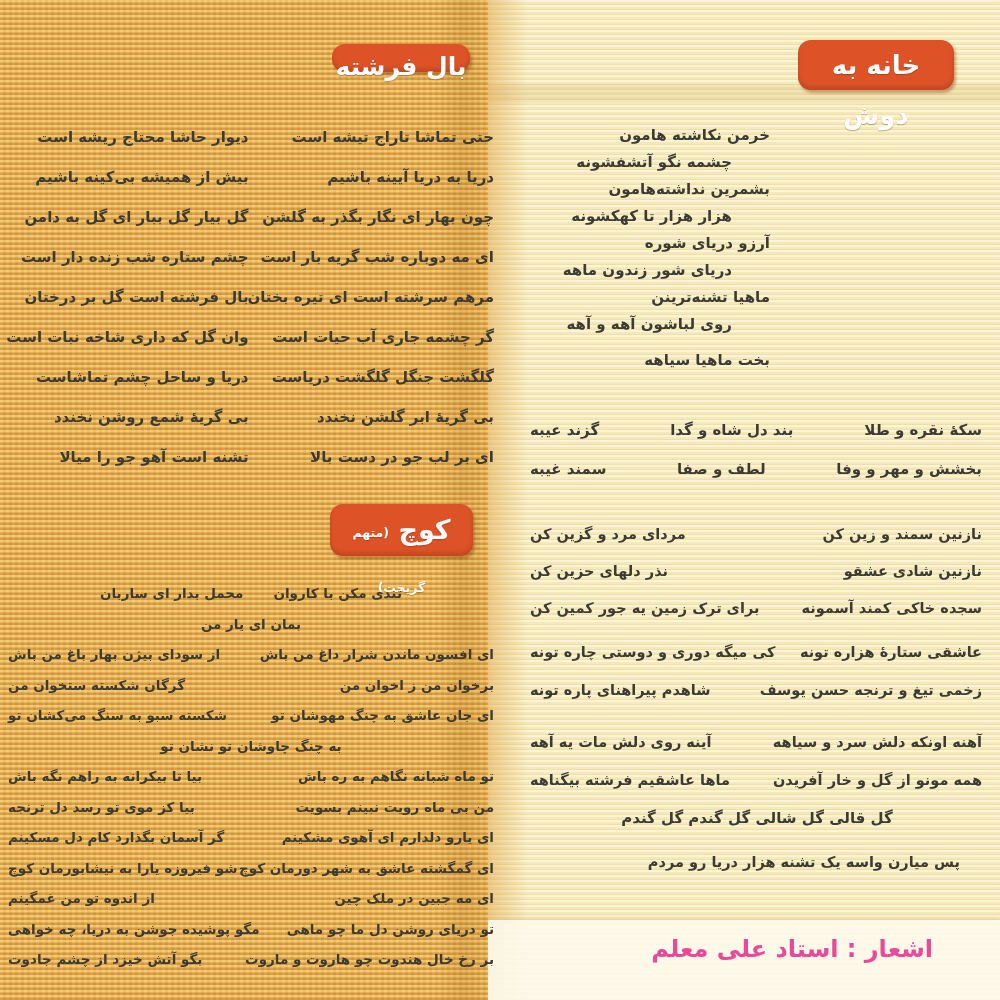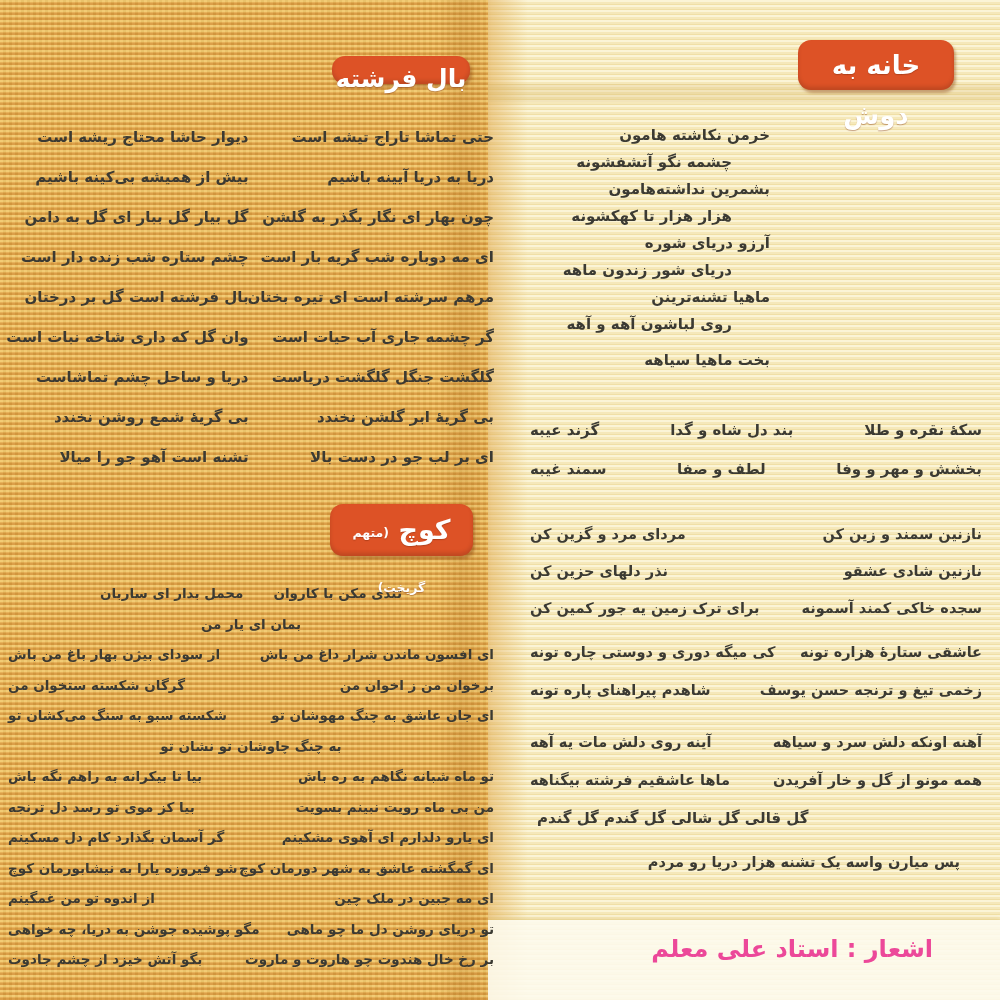--- a/index.html
+++ b/index.html
@@ -33,21 +33,21 @@
     background:rgba(253,250,238,.88);
     box-shadow:0 -2px 4px rgba(220,195,120,.35);
   }
   
   .badge{
     position:absolute;background:#dd5226;color:#fff;font-weight:bold;text-align:center;
     border-radius:13px;
     box-shadow:2px 3px 3px rgba(140,70,20,.45), inset 0 -3px 4px rgba(0,0,0,.14);
     text-shadow:0 1px 1px rgba(120,40,10,.4);
   }
-  .badge-bal{left:332px;top:44px;width:138px;height:28px;line-height:46px;font-size:25px;margin-top:12px;}
+  .badge-bal{left:332px;top:44px;width:138px;height:28px;line-height:46px;font-size:25px;}
   .badge-khaneh{left:798px;top:40px;width:156px;height:50px;line-height:50px;font-size:26px;}
   .badge-kooch{left:330px;top:504px;width:143px;height:52px;line-height:52px;font-size:27px;}
   .badge-kooch .sub{font-size:12.5px;font-weight:bold;vertical-align:2px;}
   
   .poem{position:absolute;font-weight:bold;white-space:nowrap;}
   .poem1{left:8px;top:117px;width:486px;font-size:15px;}
   .poem1 .duo{display:flex;justify-content:space-between;height:40px;align-items:center;}
   .poem1 .hemi{width:49.5%;}
   .poem1 .hemi.r{text-align:right;}
   .poem1 .hemi.l{text-align:right;}
@@ -63,21 +63,21 @@
   .stA .ln.gap{margin-top:9px;}
   .grid{position:absolute;right:18px;width:452px;font-weight:bold;white-space:nowrap;}
   .stB{top:410px;font-size:15px;}
   .stB .trio{display:flex;justify-content:space-between;height:39px;align-items:center;}
   .stC{top:515px;font-size:14.5px;}
   .stC .duo{display:flex;justify-content:space-between;height:37px;align-items:center;}
   .stD{top:633px;font-size:14.5px;}
   .stD .duo,.stE .duo{display:flex;justify-content:space-between;height:38px;align-items:center;}
   .stE{top:723px;font-size:14.5px;}
   .line-gol{position:absolute;right:23px;top:806px;width:440px;height:24px;line-height:24px;
-    text-align:left;font-size:15px;font-weight:bold;white-space:nowrap;}
+    text-align:center;font-size:15px;font-weight:bold;white-space:nowrap;}
   .line-pas{position:absolute;right:40px;top:850px;width:440px;height:36px;line-height:24px;
     text-align:right;font-size:14.5px;font-weight:bold;white-space:nowrap;}
   .credit{position:absolute;right:67px;top:932px;height:34px;line-height:34px;
     font-size:24px;font-weight:bold;color:#ec4899;white-space:nowrap;}
 </style>
 </head>
 <body>
 
 <div class="page">
 

